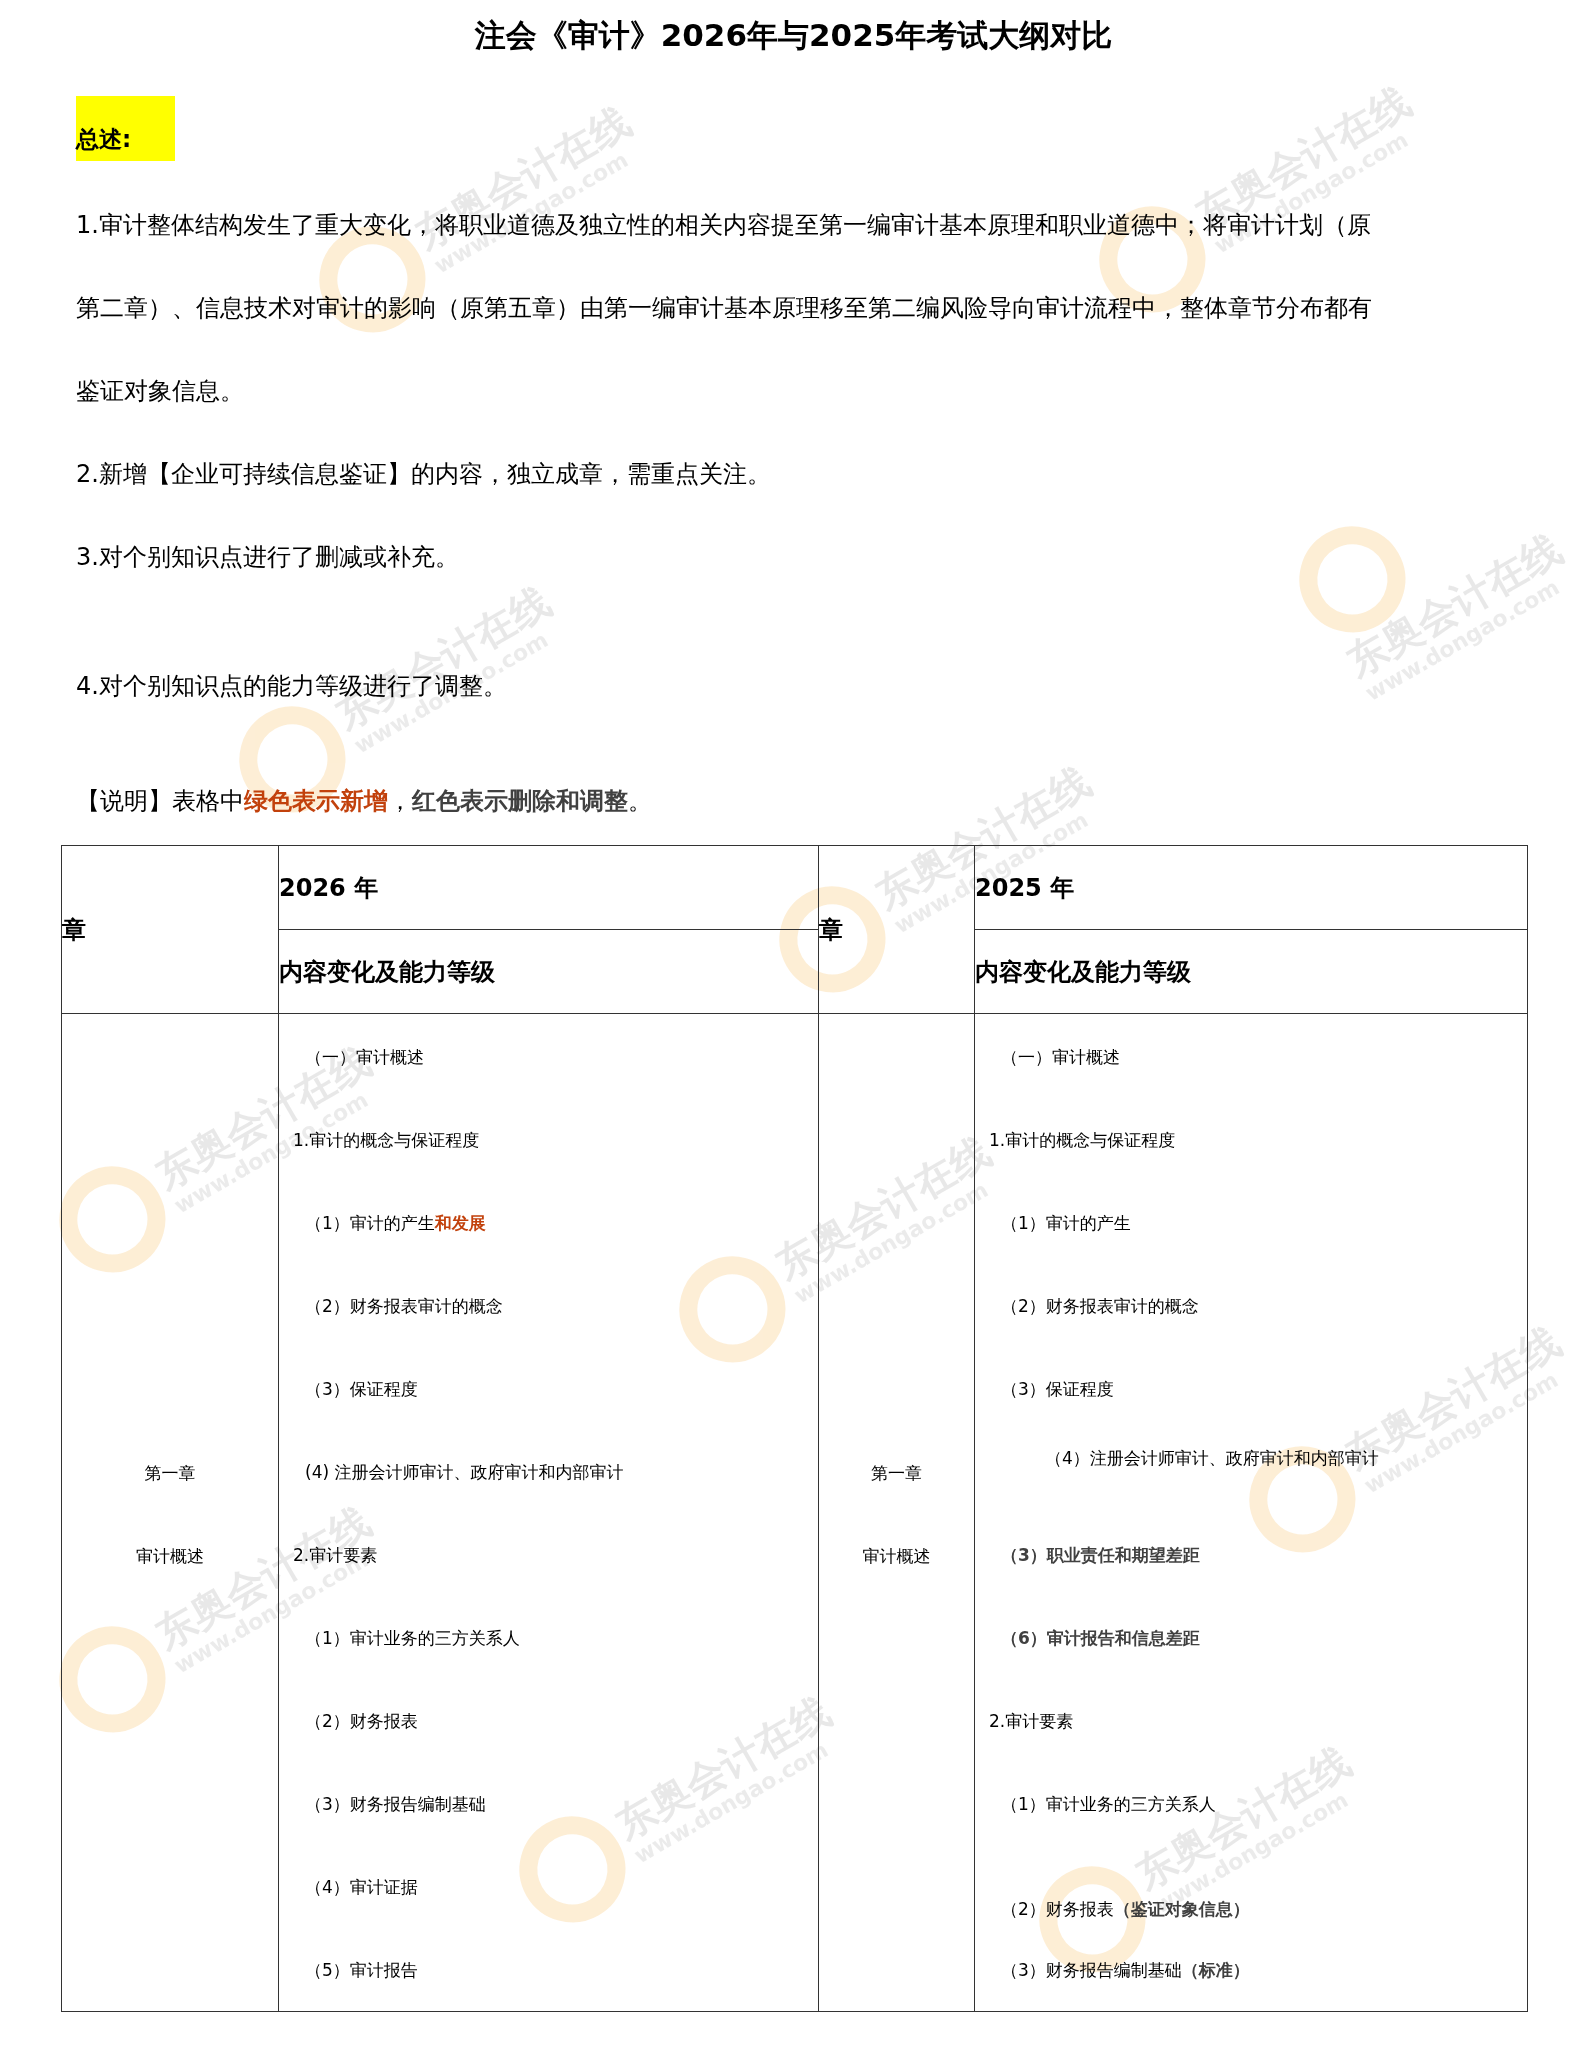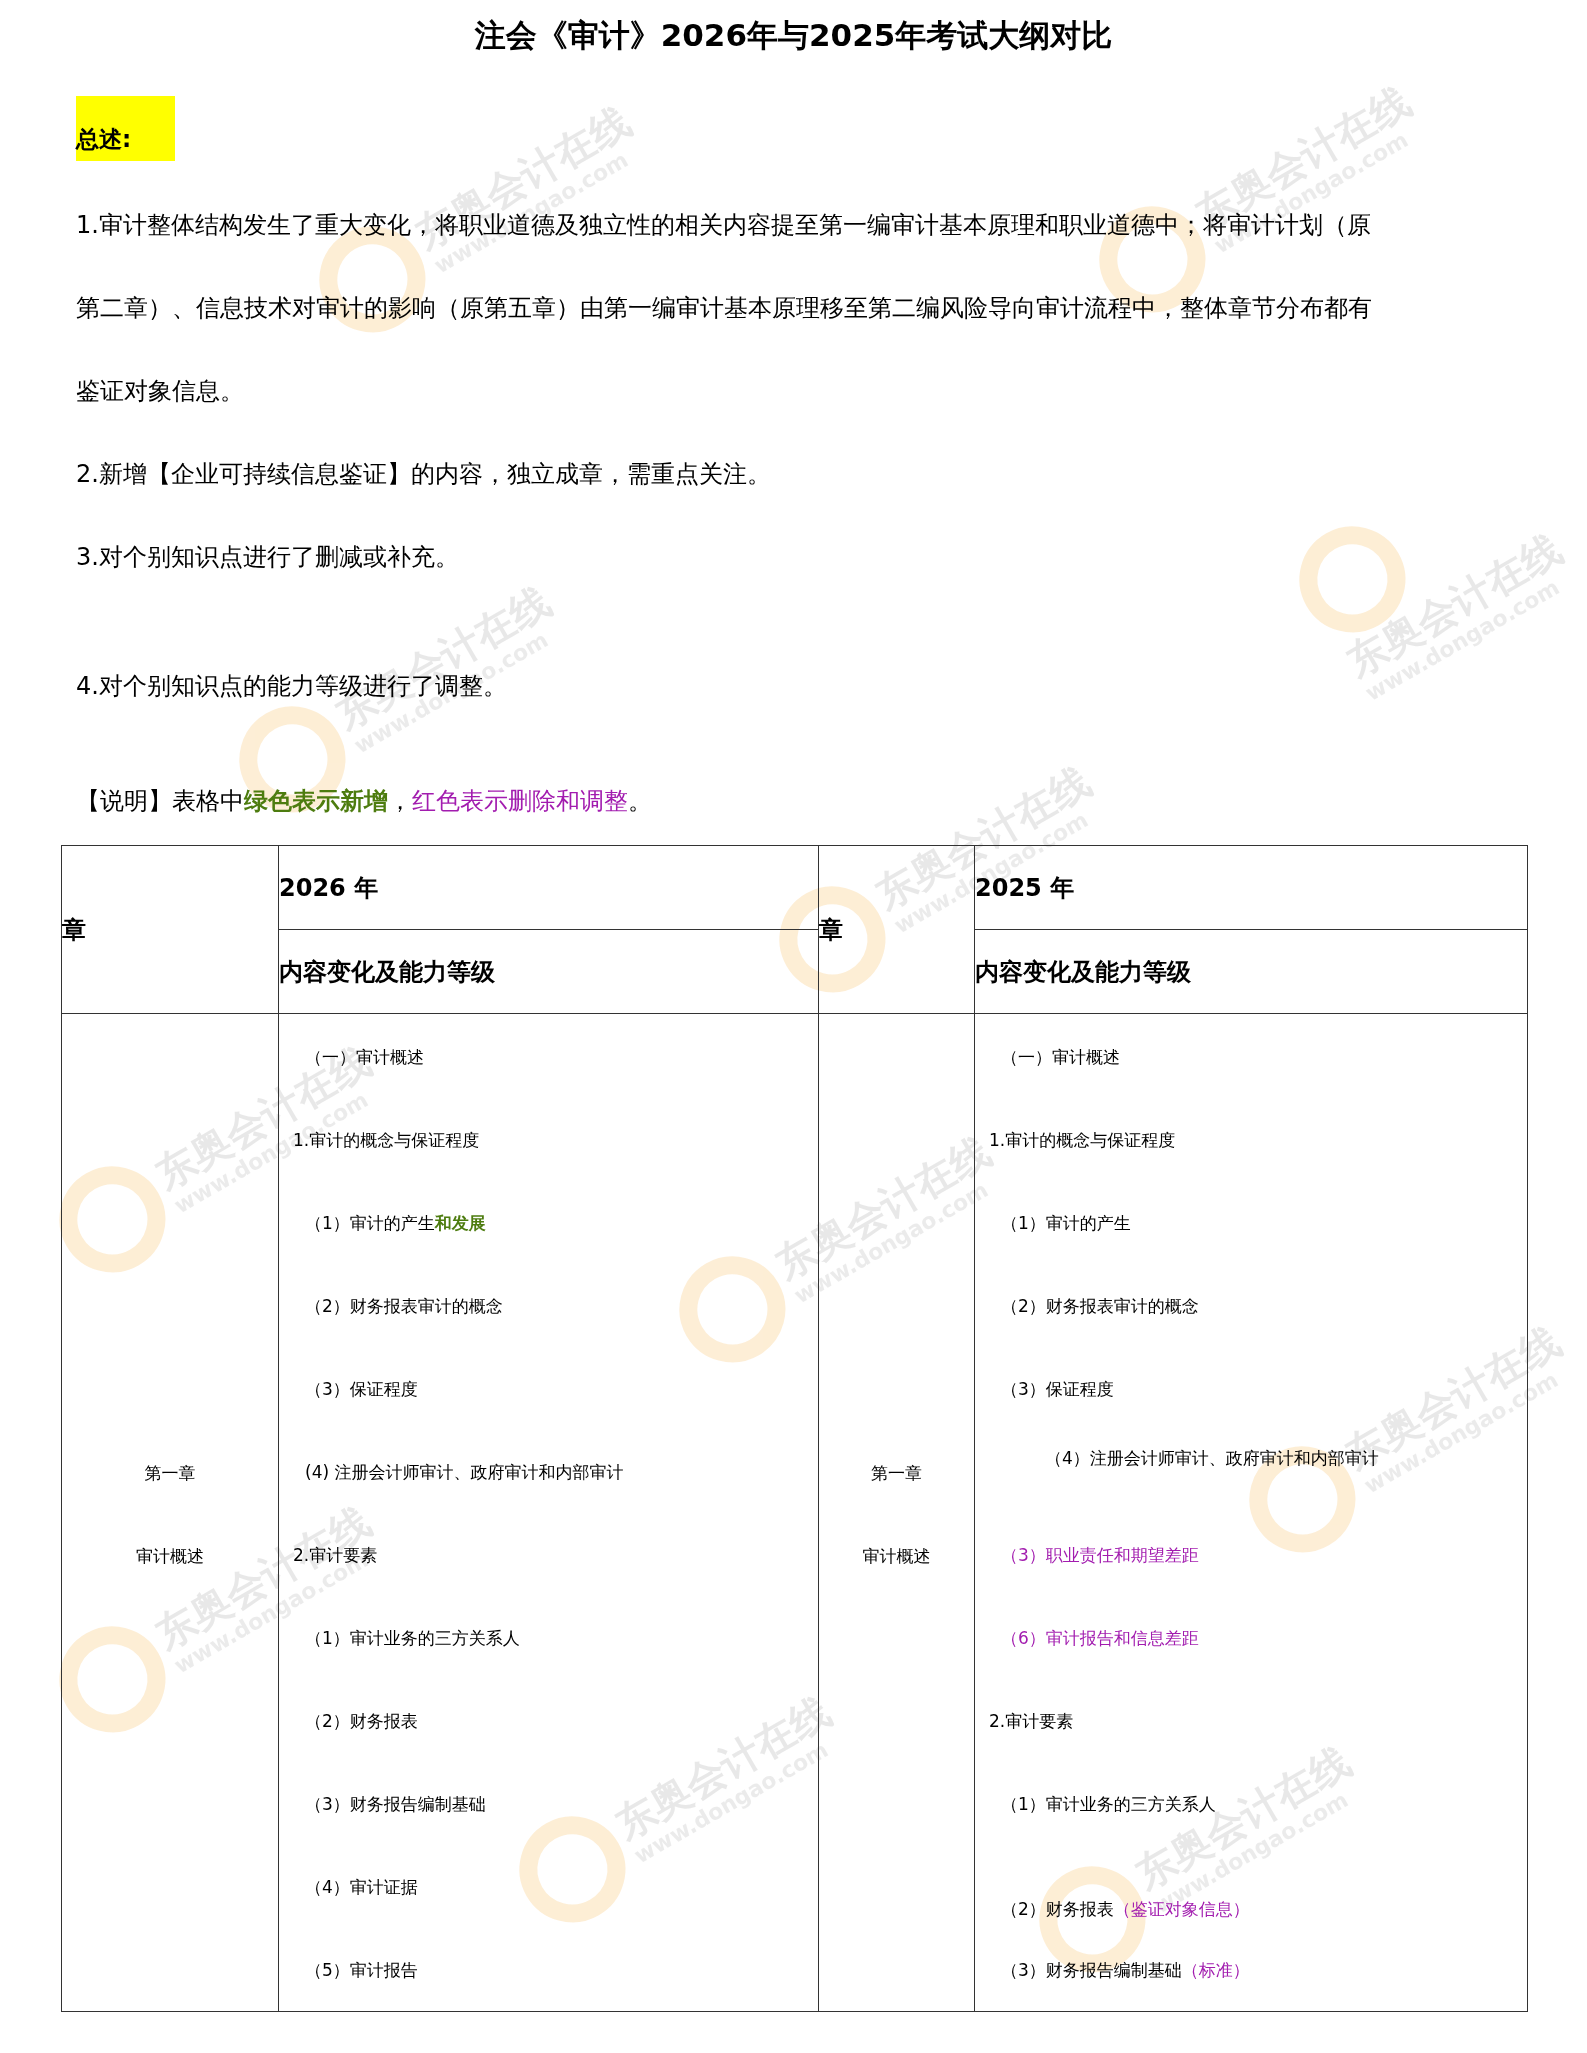--- a/index.html
+++ b/index.html
@@ -6,22 +6,22 @@
   body{width:1587px;height:2053px;position:relative;overflow:hidden;font-family:"DejaVu Sans","Liberation Sans",sans-serif;color:#000;}
   .wm{position:absolute;pointer-events:none;transform:rotate(-30deg);transform-origin:left top;opacity:0.16;}
   .wm .ring{display:inline-block;width:70px;height:70px;border-radius:50%;border:18px solid #f39800;vertical-align:middle;}
   .wm .txt{display:inline-block;vertical-align:middle;margin-left:8px;color:#777;font-weight:bold;font-size:40px;line-height:1;}
   .wm .url{display:block;color:#888;font-size:22px;font-weight:bold;margin-top:4px;}
   .title{position:absolute;left:0;width:1587px;top:12px;text-align:center;font-size:31px;font-weight:bold;line-height:46px;}
   .hl{position:absolute;left:76px;top:96px;width:99px;height:65px;background:#ffff00;}
   .hl span{position:absolute;left:0;bottom:8px;font-size:23px;font-weight:bold;line-height:28px;}
   .p{position:absolute;left:76px;font-size:24px;line-height:30px;white-space:nowrap;}
   .note{position:absolute;left:76px;top:786px;font-size:24px;line-height:30px;white-space:nowrap;}
-  .green{color:#4d7c0f;font-weight:bold;}
-  .red{color:#a21caf;font-weight:normal;}
+  .green{color:#c2410c;font-weight:bold;}
+  .red{color:#404040;font-weight:bold;}
   table{position:absolute;left:61px;top:845px;border-collapse:collapse;width:1466px;table-layout:fixed;}
   td,th{border:1.5px solid #333;padding:0;}
   th{font-weight:bold;font-size:24px;text-align:left;height:83px;}
   .chap{text-align:center;font-size:24px;vertical-align:top;position:relative;}
   .content{vertical-align:top;position:relative;}
   .line{position:absolute;left:14px;font-size:17px;line-height:30px;white-space:nowrap;}
   .line.ind{left:26px;}
 </style>
 </head>
 <body>

